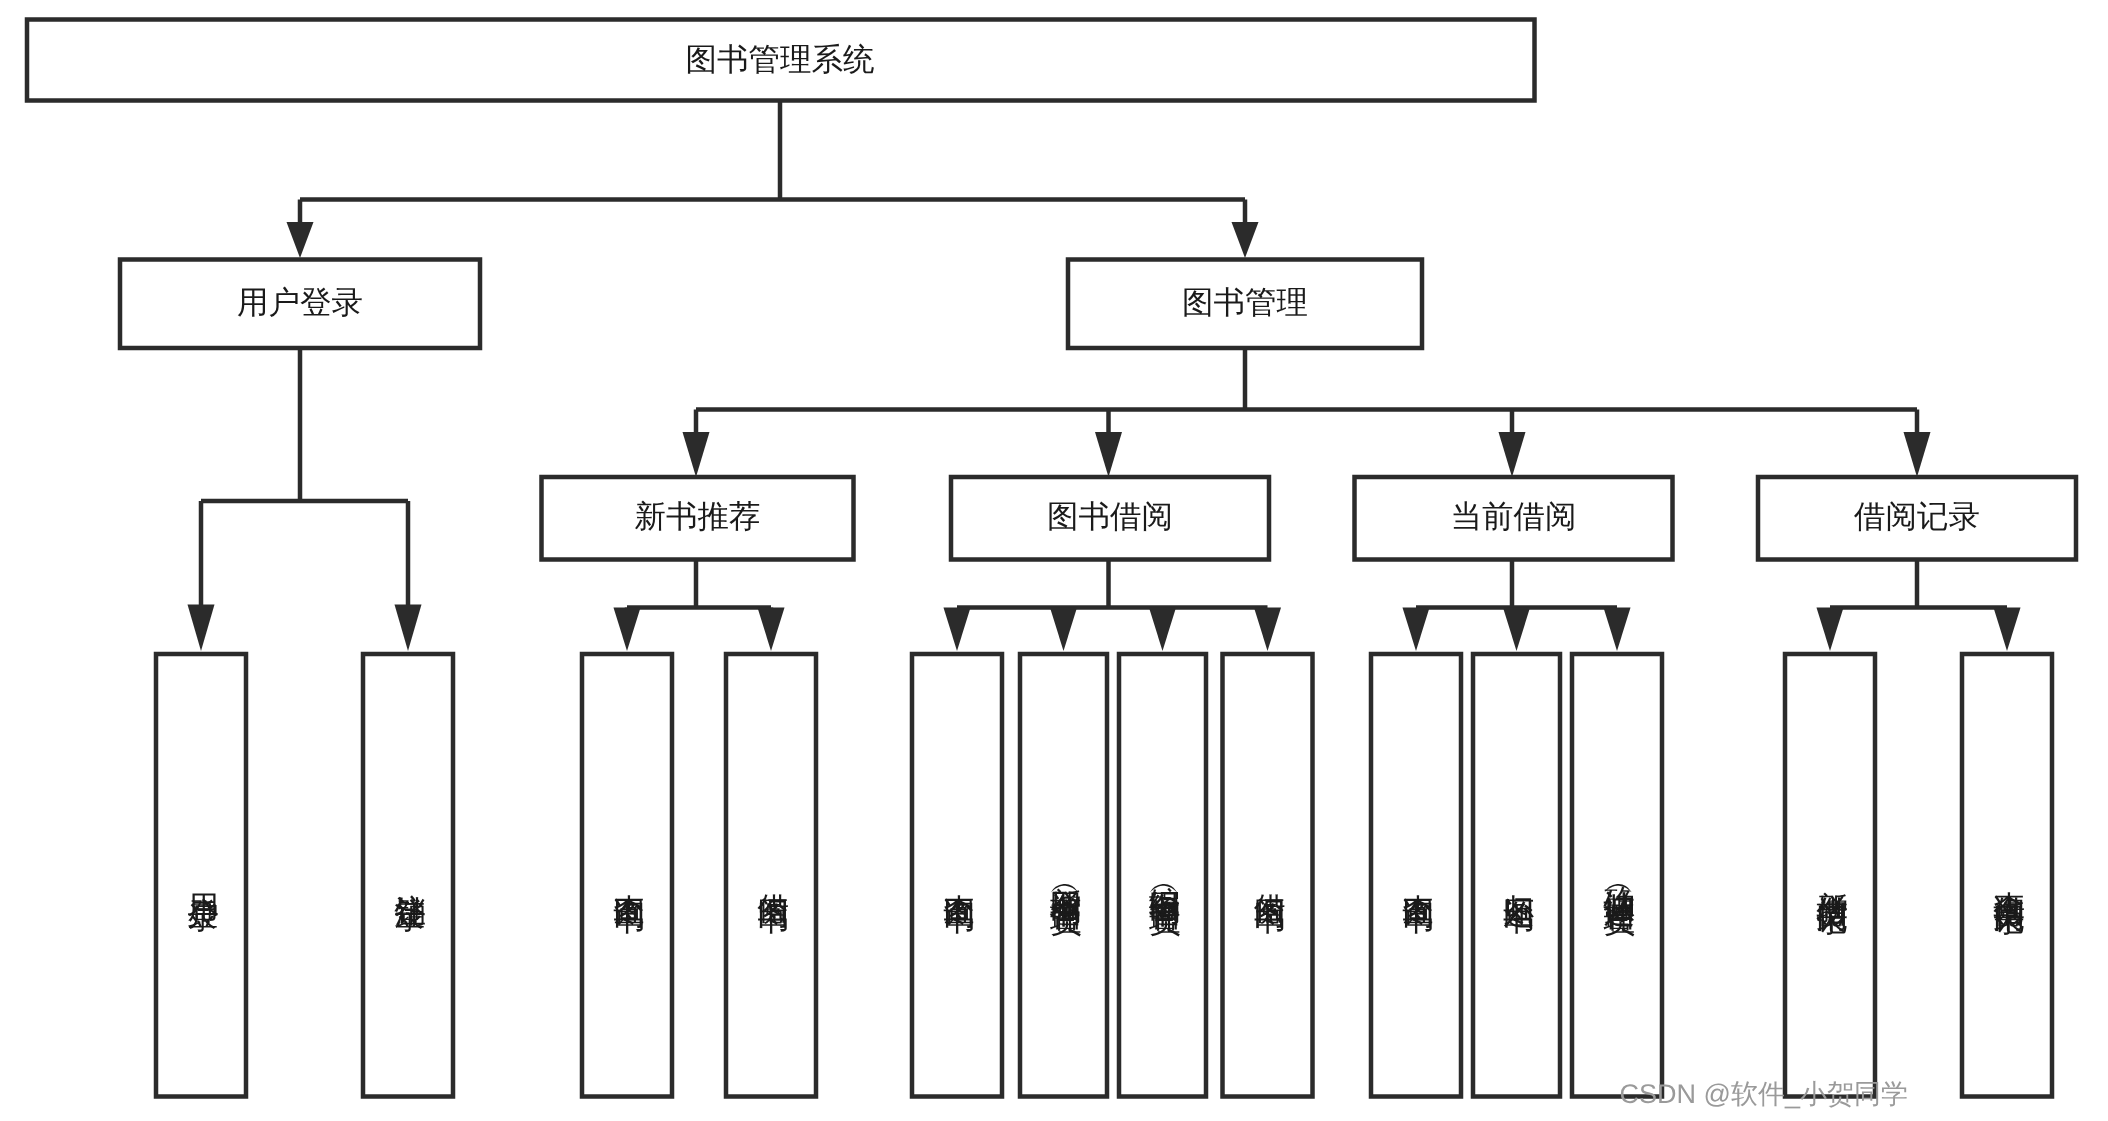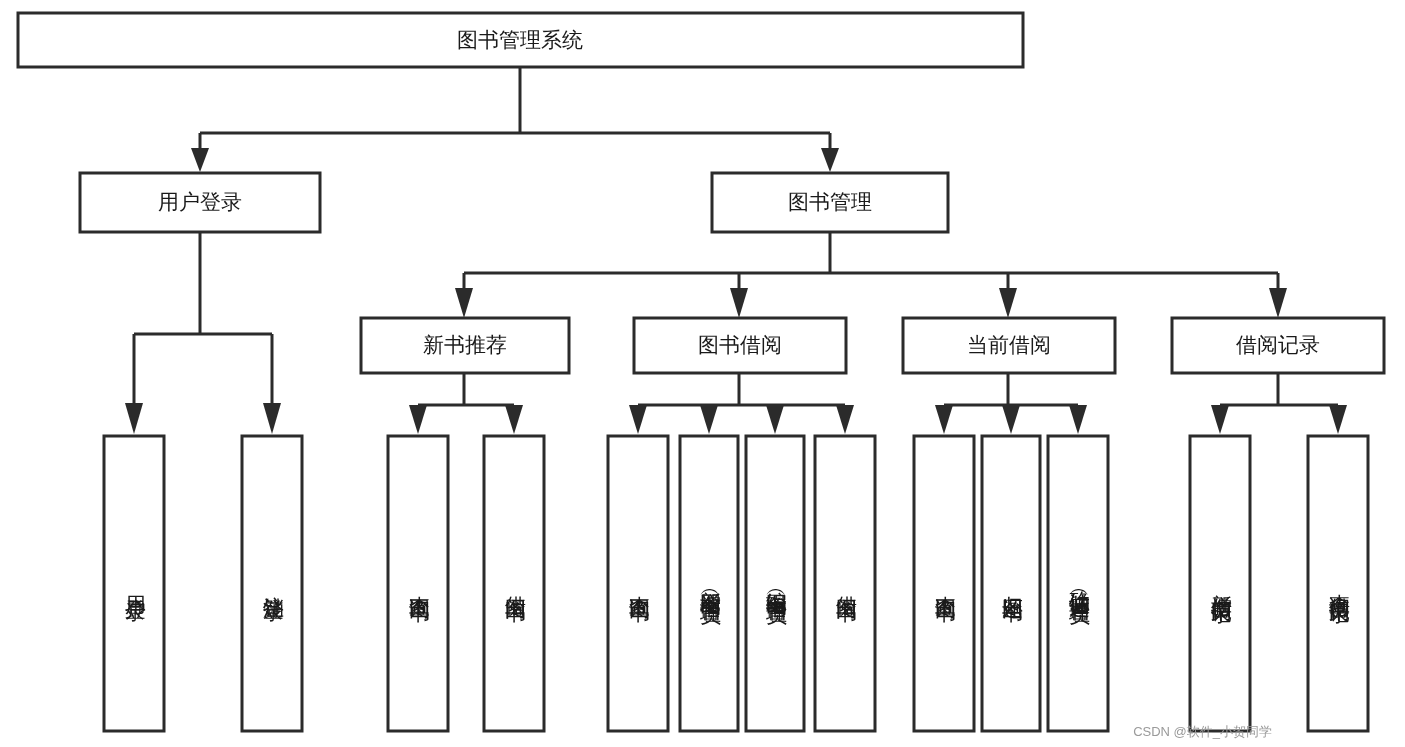--- a/index.html
+++ b/index.html
@@ -54,21 +54,21 @@
     text-anchor: middle;
     dominant-baseline: middle;
     writing-mode: vertical-rl;
     letter-spacing: 2px;
   }
   .watermark-text {
     position: absolute;
     right: 8px;
     bottom: 6px;
     font-family: "Liberation Sans", "DejaVu Sans", sans-serif;
-    font-size: 13px;
+    font-size: 18px;
     color: #9a9a9a;
     white-space: nowrap;
     pointer-events: none;
   }
 </style>
 </head>
 <body>
 
 <div id="diagram-root">
 

